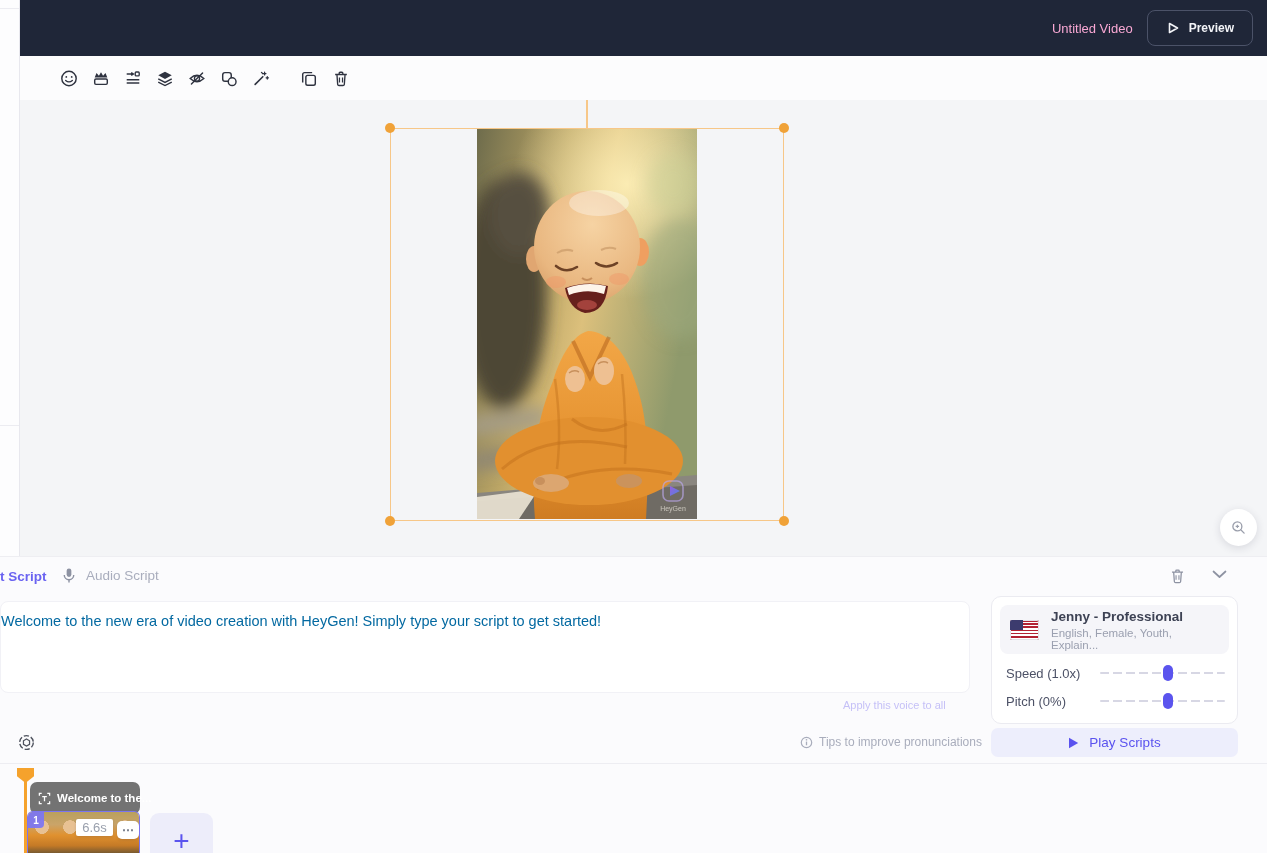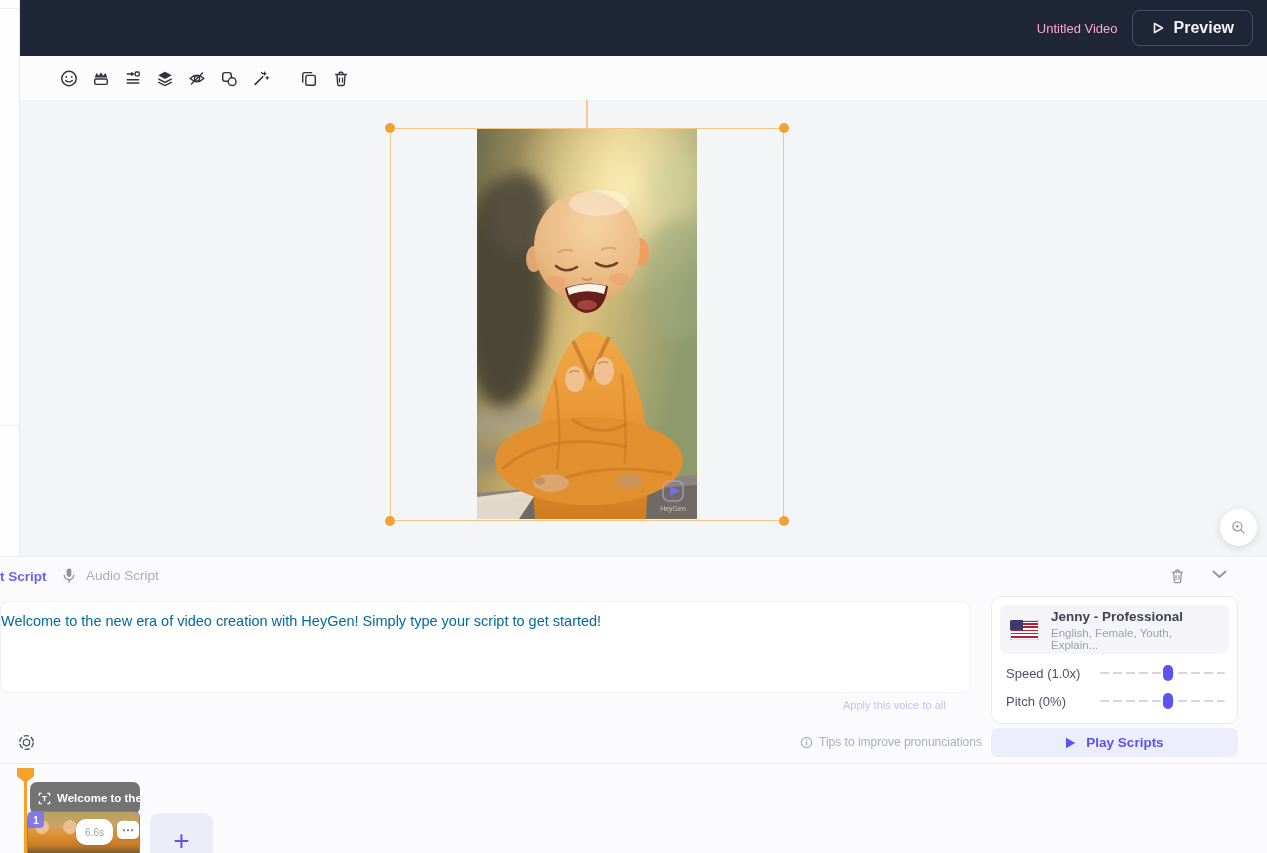--- a/index.html
+++ b/index.html
@@ -10,21 +10,21 @@
   .left-strip { position:absolute; left:0; top:0; width:20px; height:556px;
     background:#fdfdfe; border-right:1px solid #e8e8ee; z-index:5; }
   .left-strip .notch1 { position:absolute; left:0; top:8px; width:100%; height:1px; background:#ececf1; }
   .left-strip .notch2 { position:absolute; left:0; top:425px; width:100%; height:1px; background:#ececf1; }
 
   
   .navbar { position:absolute; left:20px; top:0; width:1247px; height:56px; background:#1f2638;
     display:flex; align-items:center; justify-content:flex-end; gap:14px; padding-right:14px; z-index:4; }
   .video-title { color:#f9a8d4; font-size:13px; }
   .btn-preview { display:flex; align-items:center; gap:9px; height:36px; padding:0 18px;
-    border:1px solid #4b5268; border-radius:8px; color:#f2f3f7; font-size:16px; font-weight:700;
+    border:1px solid #4b5268; border-radius:8px; color:#f2f3f7; font-size:12px; font-weight:700;
     background:transparent; cursor:pointer; }
   .btn-submit-group { display:flex; align-items:stretch; height:37px; background:#645cf3; border-radius:8px;
     color:#fff; overflow:hidden; cursor:pointer; }
   .btn-submit-main { display:flex; align-items:center; gap:9px; padding:0 16px 0 18px; font-size:14px; font-weight:700; }
   .btn-submit-divider { width:1px; background:rgba(255,255,255,.28); margin:8px 0; }
   .btn-submit-caret { display:flex; align-items:center; padding:0 12px; }
 
   
   .toolbar { position:absolute; left:20px; top:56px; width:1247px; height:44px; background:#fcfcfd;
     display:flex; align-items:center; z-index:3; }
@@ -79,21 +79,21 @@
   .slider-row.pitch { top:95px; }
   .slider-label { width:94px; font-size:13px; color:#4c5166; }
   .slider-track { position:relative; flex:1; height:2px;
     background:repeating-linear-gradient(90deg,#d7d7e4 0 9px,transparent 9px 13px); border-radius:1px; cursor:pointer; }
   .slider-handle { position:absolute; top:-7px; width:10px; height:16px; border-radius:5px; background:#5b54ee; cursor:grab; }
 
   .tips { position:absolute; left:800px; top:178px; display:flex; align-items:center; gap:6px;
     color:#a9adbc; font-size:12px; cursor:pointer; }
   .play-scripts { position:absolute; left:991px; top:171px; width:247px; height:29px; background:#edeefc;
     border-radius:7px; display:flex; align-items:center; justify-content:center; gap:10px;
-    color:#5a52ef; font-size:13.5px; font-weight:700; cursor:pointer; }
+    color:#5a52ef; font-size:13.5px; font-weight:400; cursor:pointer; }
 
   .gpt-btn { position:absolute; left:17px; top:176px; width:19px; height:19px; cursor:pointer; }
   .panel-divider { position:absolute; left:0; top:206px; width:1267px; height:1px; background:#ededf2; }
 
   
   .playhead { position:absolute; left:17px; top:211px; width:17px; height:15px; background:#f5a22c;
     clip-path:polygon(0 0,100% 0,100% 55%,50% 100%,0 55%); cursor:grab; z-index:3; }
   .playhead-line { position:absolute; left:24px; top:224px; width:2.5px; height:73px; background:#f5a22c; z-index:3; }
 
   .script-pill { position:absolute; left:30px; top:225px; width:110px; height:27px; background:#737373;
@@ -101,22 +101,22 @@
   .script-pill span { color:#fff; font-size:11.5px; font-weight:700; white-space:nowrap; }
 
   .clip { position:absolute; left:27px; top:254px; width:113px; height:43px; border-radius:6px 6px 0 0;
     border:1.5px solid #7b74f0; border-bottom:none; overflow:hidden; cursor:pointer; z-index:2; }
   .clip .frames { display:flex; width:100%; height:100%; }
   .clip .frame { flex:1; background:
       radial-gradient(circle at 50% 36%, #e8c193 0 22%, transparent 23%),
       linear-gradient(180deg,#b9a05e 0%, #caa469 30%, #e0912f 55%, #c57a26 80%, #6e5632 100%); }
   .clip-badge { position:absolute; left:0; top:0; width:16px; height:16px; background:rgba(124,117,243,.92);
     border-radius:4px 0 4px 0; color:#fff; font-size:10px; font-weight:700; display:flex; align-items:center; justify-content:center; }
-  .clip-duration { position:absolute; left:48px; top:7px; width:37px; height:26px; background:#fff; border-radius:10px;
-    box-shadow:0 1px 3px rgba(50,50,80,.18); color:#9aa0ad; font-size:10px; display:flex; align-items:center; justify-content:center; }
+  .clip-duration { position:absolute; left:48px; top:7px; width:37px; height:17px; background:#fff; border-radius:2px;
+    box-shadow:0 1px 3px rgba(50,50,80,.18); color:#9aa0ad; font-size:13px; display:flex; align-items:center; justify-content:center; }
   .clip-more { position:absolute; left:89px; top:9px; width:22px; height:18px; background:#fff; border-radius:5px;
     box-shadow:0 1px 3px rgba(50,50,80,.18); color:#6b7180; font-size:12px; font-weight:700; line-height:10px;
     display:flex; align-items:center; justify-content:center; cursor:pointer; }
   .add-scene { position:absolute; left:150px; top:256px; width:63px; height:55px; background:#ededfa;
     border-radius:9px; display:flex; align-items:center; justify-content:center; color:#5b54ee;
     font-size:28px; font-weight:400; cursor:pointer; }
 
   svg.ic { display:block; }
 </style>
 </head>

